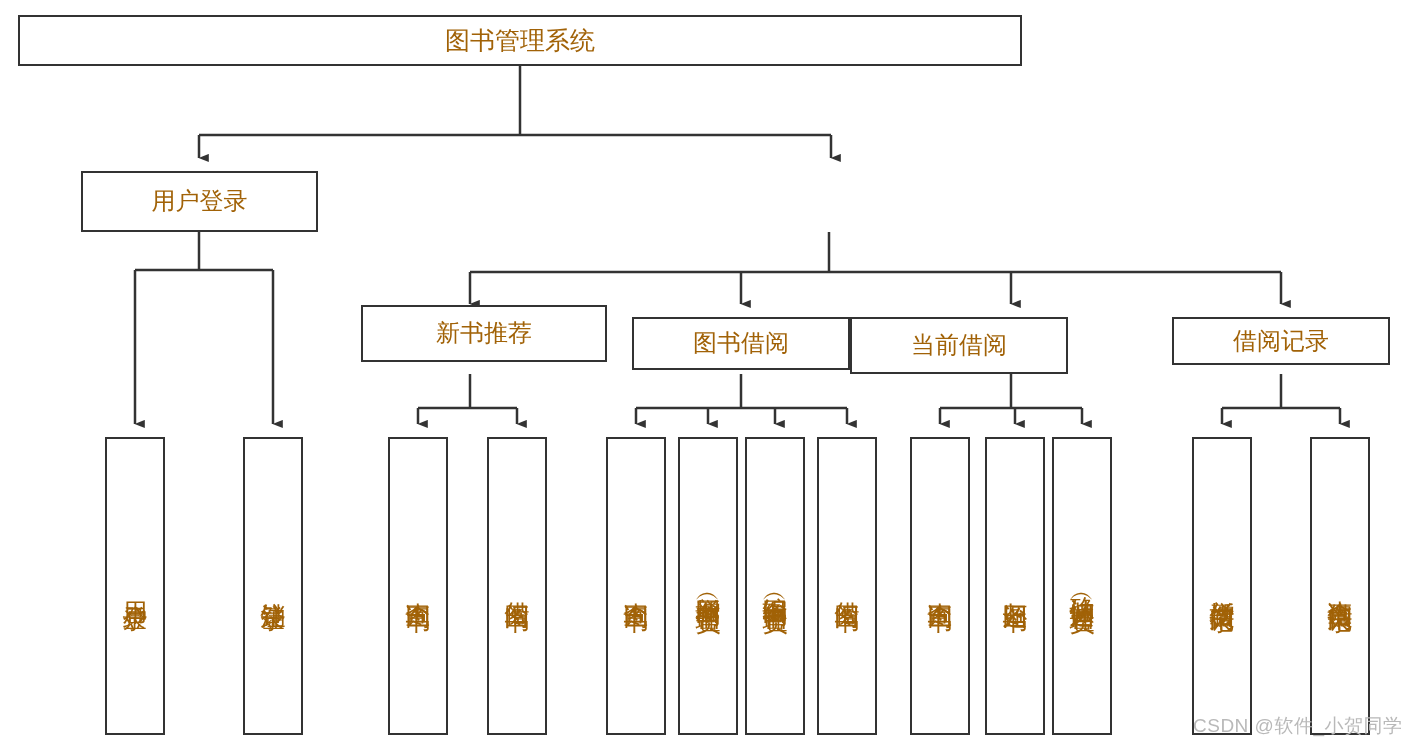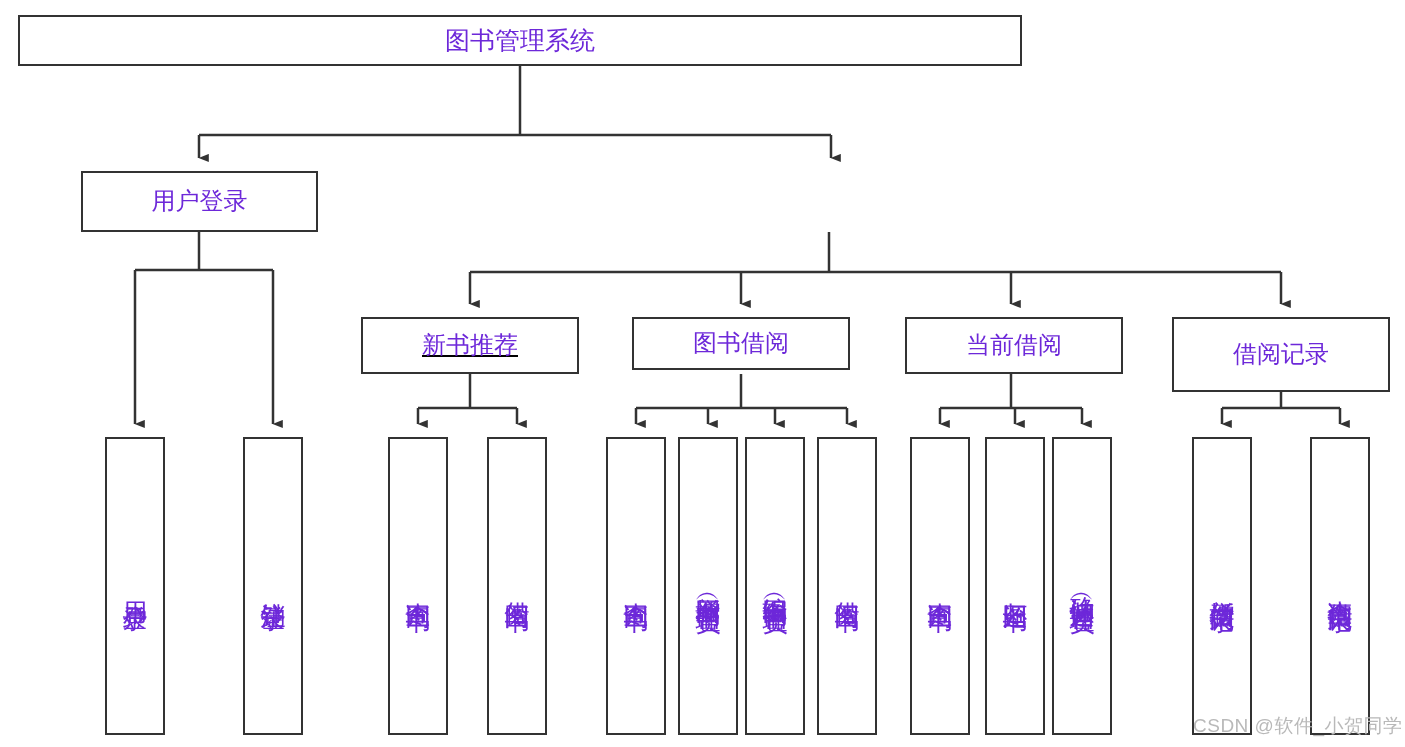--- a/index.html
+++ b/index.html
@@ -29,21 +29,21 @@
     position: absolute;
     box-sizing: border-box;
     background: #ffffff;
     border: 2.5px solid #333333;
     display: flex;
     align-items: center;
     justify-content: center;
     overflow: hidden;
   }
   .node-label {
-    color: #6d28d9;
+    color: #a16207;
     text-align: right;
     line-height: 1.18;
     white-space: nowrap;
   }
   .node.root .node-label {
     font-size: 25px;
   }
   .node.branch .node-label {
     font-size: 24px;
   }
@@ -122,30 +122,30 @@
   </svg>
 
   <div class="node root" style="left:18px; top:15px; width:1004px; height:51px;">
     <span class="node-label">图书管理系统</span>
   </div>
 
   <div class="node branch" style="left:81px; top:171px; width:237px; height:61px;">
     <span class="node-label">用户登录</span>
   </div>
 
-  <div class="node branch" style="left:361px; top:317px; width:218px; height:57px;text-decoration:underline;">
+  <div class="node branch" style="left:361px; top:305px; width:246px; height:57px;">
     <span class="node-label">新书推荐</span>
   </div>
   <div class="node branch" style="left:632px; top:317px; width:218px; height:53px;">
     <span class="node-label">图书借阅</span>
   </div>
-  <div class="node branch" style="left:905px; top:317px; width:218px; height:57px;">
+  <div class="node branch" style="left:850px; top:317px; width:218px; height:57px;">
     <span class="node-label">当前借阅</span>
   </div>
-  <div class="node branch" style="left:1172px; top:317px; width:218px; height:75px;">
+  <div class="node branch" style="left:1172px; top:317px; width:218px; height:48px;">
     <span class="node-label">借阅记录</span>
   </div>
 
   <div class="node leaf" style="left:105px; top:437px; width:60px; height:298px;">
     <span class="node-label">用户登录</span>
   </div>
   <div class="node leaf" style="left:243px; top:437px; width:60px; height:298px;">
     <span class="node-label">注销登录</span>
   </div>
 

